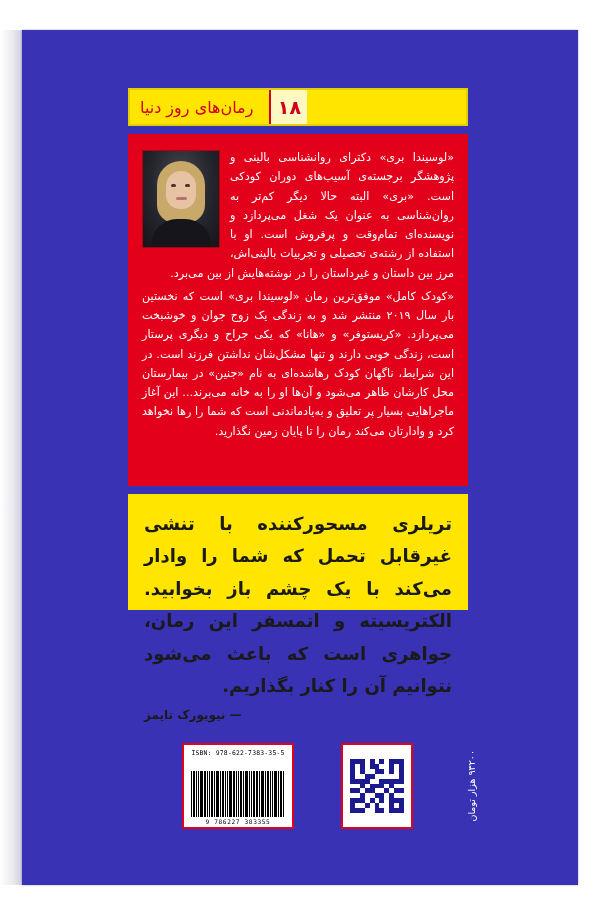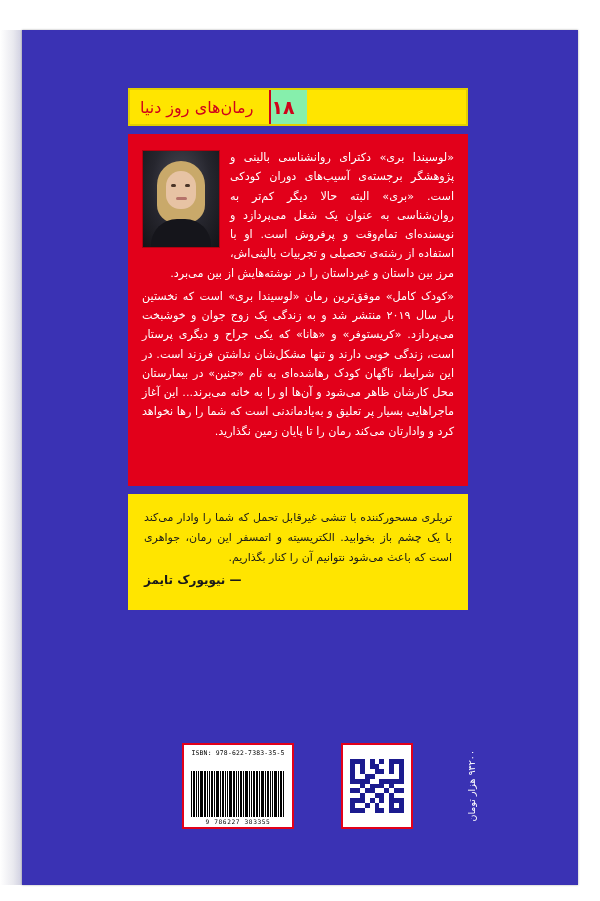--- a/index.html
+++ b/index.html
@@ -59,25 +59,25 @@
     color: #d0021b;
     font-size: 16px;
     font-weight: normal;
     padding: 0 16px 0 10px;
     letter-spacing: 0;
     white-space: nowrap;
   }
   .series-num-box {
     width: 38px;
     height: 100%;
-    background: #86efac;
+    background: #fef9c3;
     border-left: 2px solid #d0021b;
     display: flex;
     align-items: center;
-    justify-content: flex-end;
+    justify-content: center;
     box-sizing: border-box;
   }
   .series-num {
     color: #d0021b;
     font-size: 19px;
     font-weight: bold;
   }
 
   
   .blurb-panel {
@@ -152,24 +152,25 @@
     left: 106px;
     top: 464px;
     width: 340px;
     height: 116px;
     background: #ffe500;
     padding: 14px 16px 10px 16px;
     box-sizing: border-box;
   }
   .review-text {
     color: #1a1a1a;
-    font-size: 11px;
+    font-size: 18px;
     line-height: 1.8;
     text-align: justify;
     direction: rtl;
+    font-weight: bold;
   }
   .review-source {
     margin-top: 6px;
     text-align: left;
     font-size: 12px;
     font-weight: bold;
     color: #1a1a1a;
     direction: rtl;
   }
 

